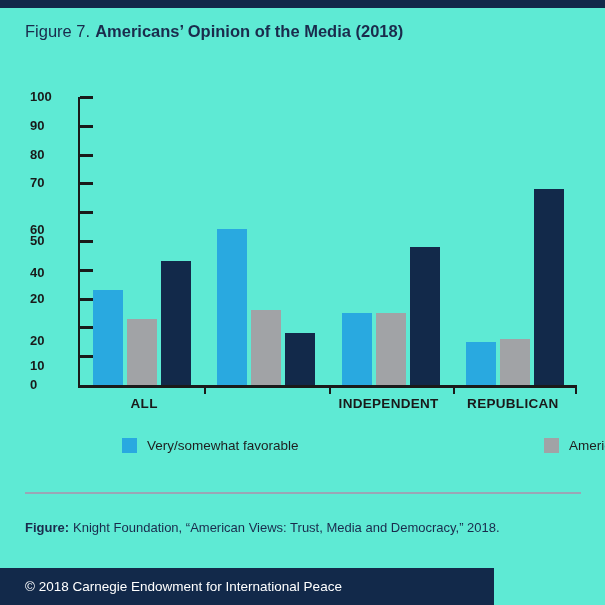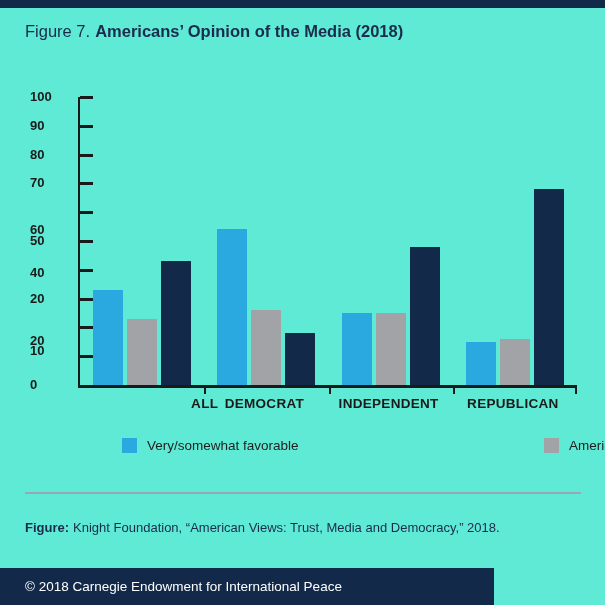--- a/index.html
+++ b/index.html
@@ -62,21 +62,21 @@
 <div class="card">
   <div class="topbar"></div>
 
   <div class="title">
     <span class="fig-label">Figure 7.</span><span class="fig-name">Americans’ Opinion of the Media (2018)</span>
   </div>
 
   <div>
     <div class="yticks" id="ytick-labels">
         <div class="ytick-label" style="bottom: -8px;">0</div>
-        <div class="ytick-label" style="bottom: 26px;">10</div>
+        <div class="ytick-label" style="bottom: 11px;">10</div>
         <div class="ytick-label" style="bottom: 36px;">20</div>
         <div class="ytick-label" style="bottom: 78.4px;">20</div>
         <div class="ytick-label" style="bottom: 104px; margin-top: 32px;">40</div>
         <div class="ytick-label" style="bottom: 136px;">50</div>
         <div class="ytick-label" style="bottom: 147px;">60</div>
         <div class="ytick-label" style="bottom: 193.6px;">70</div>
         <div class="ytick-label" style="bottom: 222.4px;">80</div>
         <div class="ytick-label" style="bottom: 251.2px;">90</div>
         <div class="ytick-label" style="bottom: 280px;">100</div>
       </div>
@@ -111,22 +111,21 @@
         </div>
         <div class="xtick-mark" style="left: 372.75px;"></div>
         <div class="group" style="left: 372.75px; width: 124.25px;">
           <div class="bar" style="height: 43.2px; background: rgb(41, 169, 224);"></div>
           <div class="bar" style="height: 46.08px; background: rgb(161, 163, 166);"></div>
           <div class="bar" style="height: 195.84px; background: rgb(18, 41, 74);"></div>
         </div>
         <div class="xtick-mark" style="left: 495px;"></div>
       </div>
     <div class="xlabels" id="xlabels">
-        <div class="xlabel" style="left: 16px; width: 124.25px; text-align: right;">ALL</div>
-        <div class="xlabel" style="left: 124.25px; width: 124.25px;">DEMOCRAT</div>
+        <div class="xlabel" style="left: 4px; width: 124.25px;">ALL</div>
         <div class="xlabel" style="left: 372.75px; width: 124.25px;">REPUBLICAN</div>
         <div class="xlabel" style="left: 248.5px; width: 124.25px;">INDEPENDENT</div>
       </div>
     <div class="legend" id="legend">
         <div class="legend-item">
           <span class="legend-chip" style="background: rgb(41, 169, 224);"></span>
           <span class="legend-text">Very/somewhat favorable</span>
         </div>
         <div class="legend-item">
           <span class="legend-chip" style="background: rgb(161, 163, 166);"></span>

